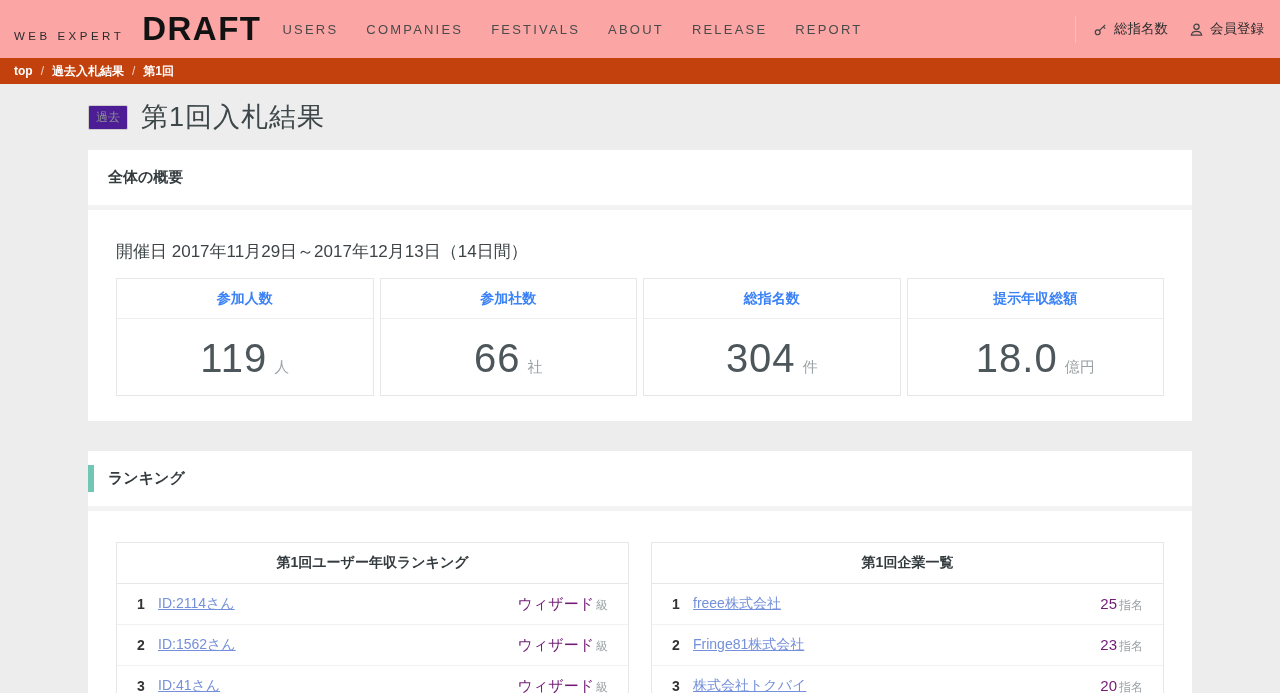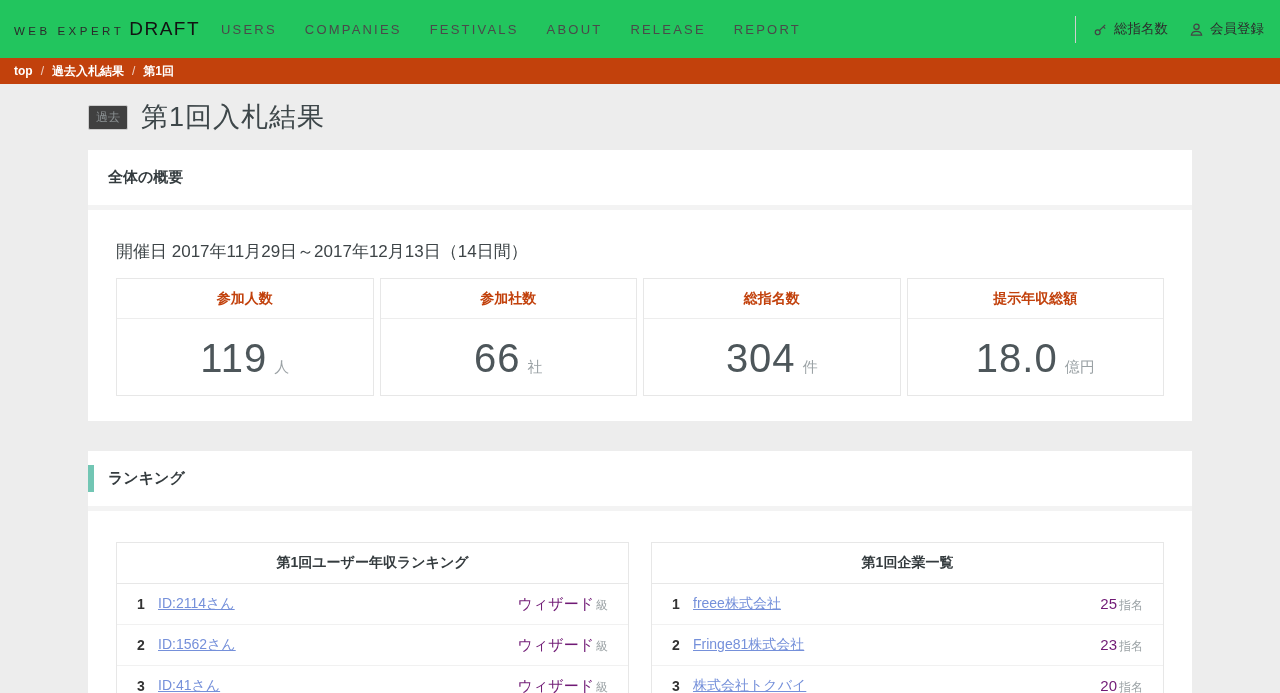--- a/index.html
+++ b/index.html
@@ -7,27 +7,27 @@
   body {
     width: 1280px; height: 693px; overflow: hidden;
     background: #ededed;
     font-family: "Liberation Sans", "DejaVu Sans", sans-serif;
     color: #3c4347;
   }
   a { cursor: pointer; }
 
   
   .site-header {
-    height: 58px; background: #22c55e;
+    height: 58px; background: #fca5a5;
     display: flex; align-items: center;
     padding: 0 16px 0 14px;
   }
   .logo { display: flex; align-items: baseline; text-decoration: none; }
   .logo-prefix { font-size: 11.5px; letter-spacing: 3.5px; color: #2b2b2b; font-weight: 500; }
-  .logo-name { font-size: 19px; font-weight: 400; letter-spacing: 1.5px; color: #121212; margin-left: 5px; }
+  .logo-name { font-size: 33px; font-weight: 700; letter-spacing: 1.5px; color: #121212; margin-left: 18px; }
   .main-nav { display: flex; gap: 28px; margin-left: 21px; }
   .nav-item { font-size: 13px; letter-spacing: 2.2px; color: #4a4a4a; text-decoration: none; }
   .header-actions { margin-left: auto; display: flex; align-items: center; }
   .v-divider { width: 1px; height: 27px; background: #cfcfcf; margin-right: 17px; }
   .action { display: flex; align-items: center; gap: 6px; font-size: 13.5px; color: #2d2d2d; text-decoration: none; }
   .action + .action { margin-left: 21px; }
   .action .icn { display: inline-flex; align-items: center; }
   .action svg { display: block; }
 
   
@@ -36,39 +36,39 @@
     display: flex; align-items: center; gap: 8px;
     padding: 0 14px; font-size: 12px; font-weight: bold; color: #ffffff;
   }
   .crumb { color: #ffffff; text-decoration: none; }
   .crumb-sep { color: rgba(255,255,255,0.75); font-weight: 400; }
 
   
   .main { padding: 0 88px; }
   .title-row { height: 66px; display: flex; align-items: center; gap: 13px; }
   .badge {
-    font-size: 12px; color: #8b9193; background: #404040;
+    font-size: 12px; color: #8b9193; background: #4c1d95;
     border: 1px solid #cccccc; border-radius: 2px; padding: 3px 7px;
   }
   .page-title { font-size: 27px; font-weight: 500; color: #3e474a; letter-spacing: 1px; margin: 0; }
 
   .section { background: #ffffff; }
   .section-header { height: 55px; display: flex; align-items: center; padding: 10px 20px; position: relative; }
   .section-title { font-size: 15px; font-weight: bold; color: #343b3e; }
   .accent-bar { position: absolute; left: 0; top: 14px; width: 6px; height: 27px; background: #72c6b4; }
   .section-divider { height: 5px; background: #f3f3f3; }
 
   
   .overview-content { padding: 30px 28px 25px; }
   .date-line { font-size: 17px; color: #3d4447; margin: 0 0 15px; }
   .stats-row { display: flex; gap: 6px; }
   .stat-card { flex: 1; border: 1px solid #e7e7e7; background: #ffffff; }
   .stat-label {
     height: 40px; display: flex; align-items: center; justify-content: center;
-    font-size: 14px; font-weight: bold; color: #c2410c; border-bottom: 1px solid #ededed;
+    font-size: 14px; font-weight: bold; color: #3b82f6; border-bottom: 1px solid #ededed;
   }
   .stat-value-wrap { height: 76px; display: flex; align-items: baseline; justify-content: center; padding-top: 17px; }
   .stat-value { font-size: 40px; font-weight: 300; color: #4d565a; letter-spacing: 1px; }
   .stat-unit { font-size: 15px; color: #9ba2a5; margin-left: 7px; }
 
   
   .ranking-section { margin-top: 30px; }
   .ranking-content { padding: 31px 28px 40px; display: flex; gap: 22px; }
   .rank-box { flex: 1; border: 1px solid #e7e7e7; background: #ffffff; }
   .rank-box-header {

